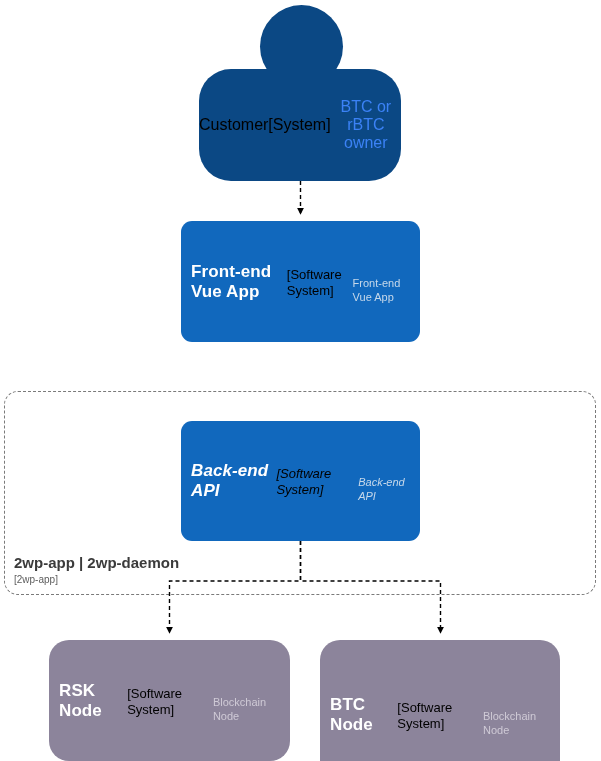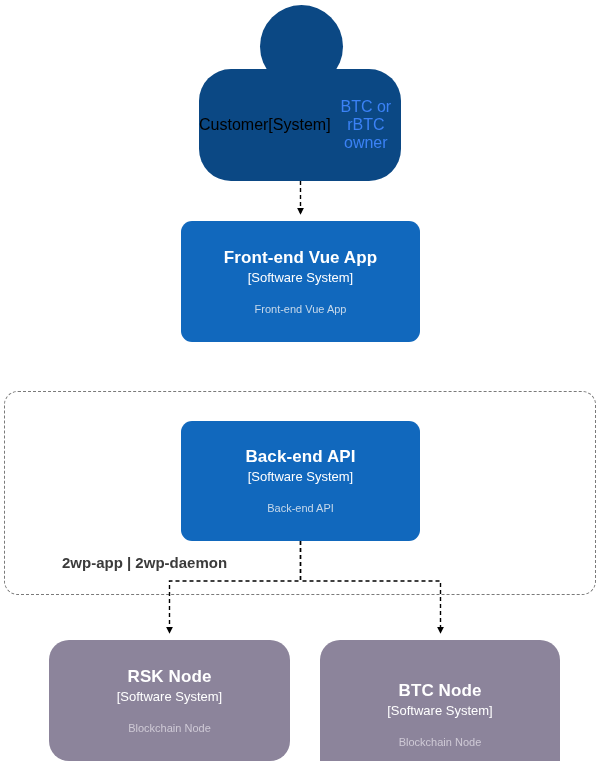--- a/index.html
+++ b/index.html
@@ -18,37 +18,37 @@
     width: 601px;
     height: 761px;
     background: #ffffff;
   }
 
   
   .node {
     position: absolute;
     box-sizing: border-box;
     display: flex;
-    flex-direction: column;
+    flex-direction: row;
     align-items: center;
     justify-content: center;
-    text-align: center;
+    text-align: left;
     padding: 0 10px;
   }
   .node .title {
     font-size: 17px;
     font-weight: bold;
     color: #ffffff;
     line-height: 20px;
     letter-spacing: 0.1px;
   }
   .node .subtitle {
     font-size: 13px;
     font-weight: normal;
-    color: #ffffff;
+    color: #000000;
     line-height: 16px;
     margin-top: 2px;
   }
   .node .desc {
     font-size: 11px;
     font-weight: normal;
     line-height: 14px;
     margin-top: 16px;
     color: #c3d4e6;
   }
@@ -94,21 +94,21 @@
   #person-customer .desc { color: #3b82f6; }
 
   
   .sys {
     background: #1168BD;
     border-radius: 11px;
   }
   .sys .desc { color: #c6d8ea; }
 
   #node-frontend { left: 181px; top: 221px; width: 239px; height: 121px; }
-  #node-backend  { left: 181px; top: 421px; width: 239px; height: 120px; }
+  #node-backend  { left: 181px; top: 421px; width: 239px; height: 120px; font-style: italic; }
 
   
   .bcnode {
     background: #8C849B;
     border-radius: 20px;
   }
   .bcnode .desc { color: #cfcad6; }
 
   #node-rsk { left: 49px; top: 640px; width: 241px; height: 121px; }
   #node-btc { left: 320px; top: 640px; width: 240px; height: 150px; }
@@ -123,21 +123,20 @@
     box-sizing: border-box;
     border: 1.6px dashed #7a7a7a;
     border-radius: 14px;
     background: transparent;
   }
   #boundary-labels {
     position: absolute;
     left: 14px;
     top: 553px;
     width: 320px;
-    margin-left: 48px;
   }
   #boundary-labels .b-title {
     font-size: 15px;
     font-weight: bold;
     color: #3b3b3b;
     line-height: 19px;
   }
   #boundary-labels .b-sub {
     font-size: 10px;
     font-weight: normal;
@@ -173,20 +172,21 @@
 
   <div id="node-frontend" class="node sys">
     <div class="title">Front-end Vue App</div>
     <div class="subtitle">[Software System]</div>
     <div class="desc">Front-end Vue App</div>
   </div>
 
   <div id="boundary"></div>
   <div id="boundary-labels">
     <div class="b-title">2wp-app | 2wp-daemon</div>
+    <div class="b-sub">[2wp-app]</div>
   </div>
 
   <div id="node-backend" class="node sys">
     <div class="title">Back-end API</div>
     <div class="subtitle">[Software System]</div>
     <div class="desc">Back-end API</div>
   </div>
 
   <div id="node-rsk" class="node bcnode">
     <div class="title">RSK Node</div>

